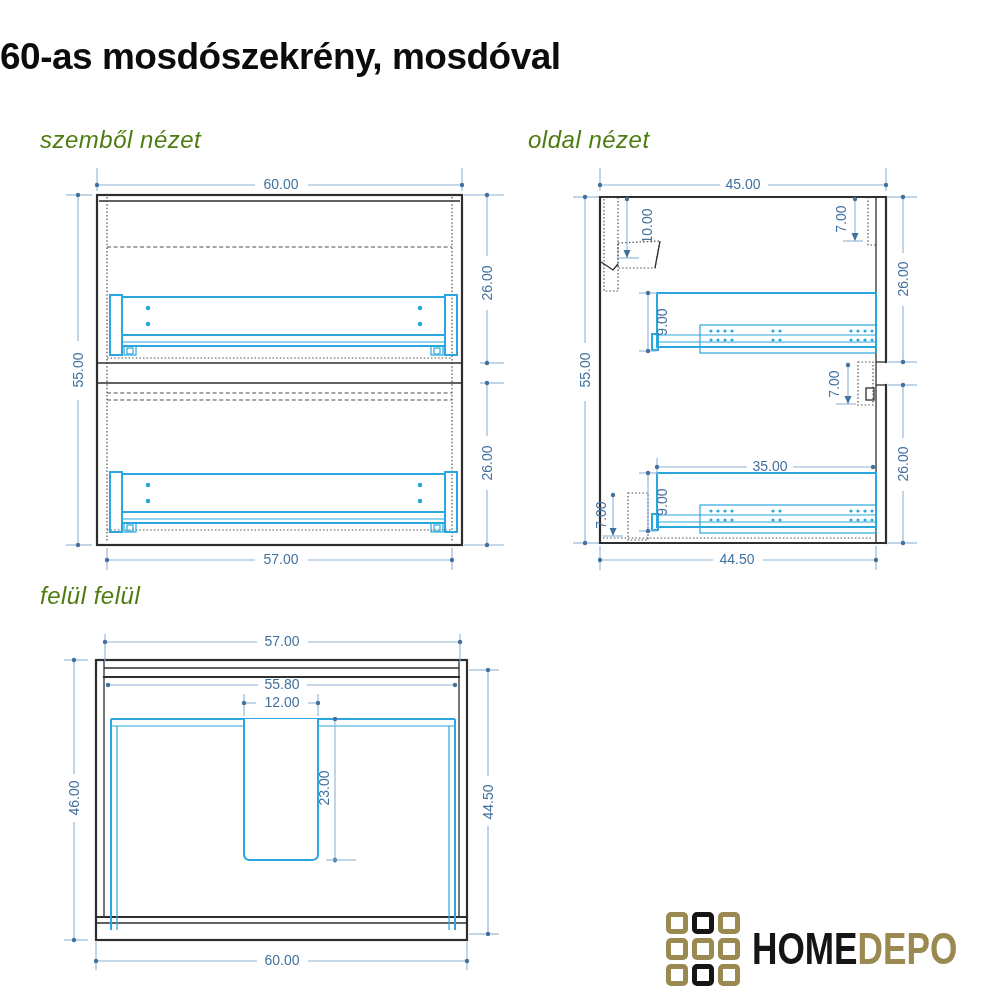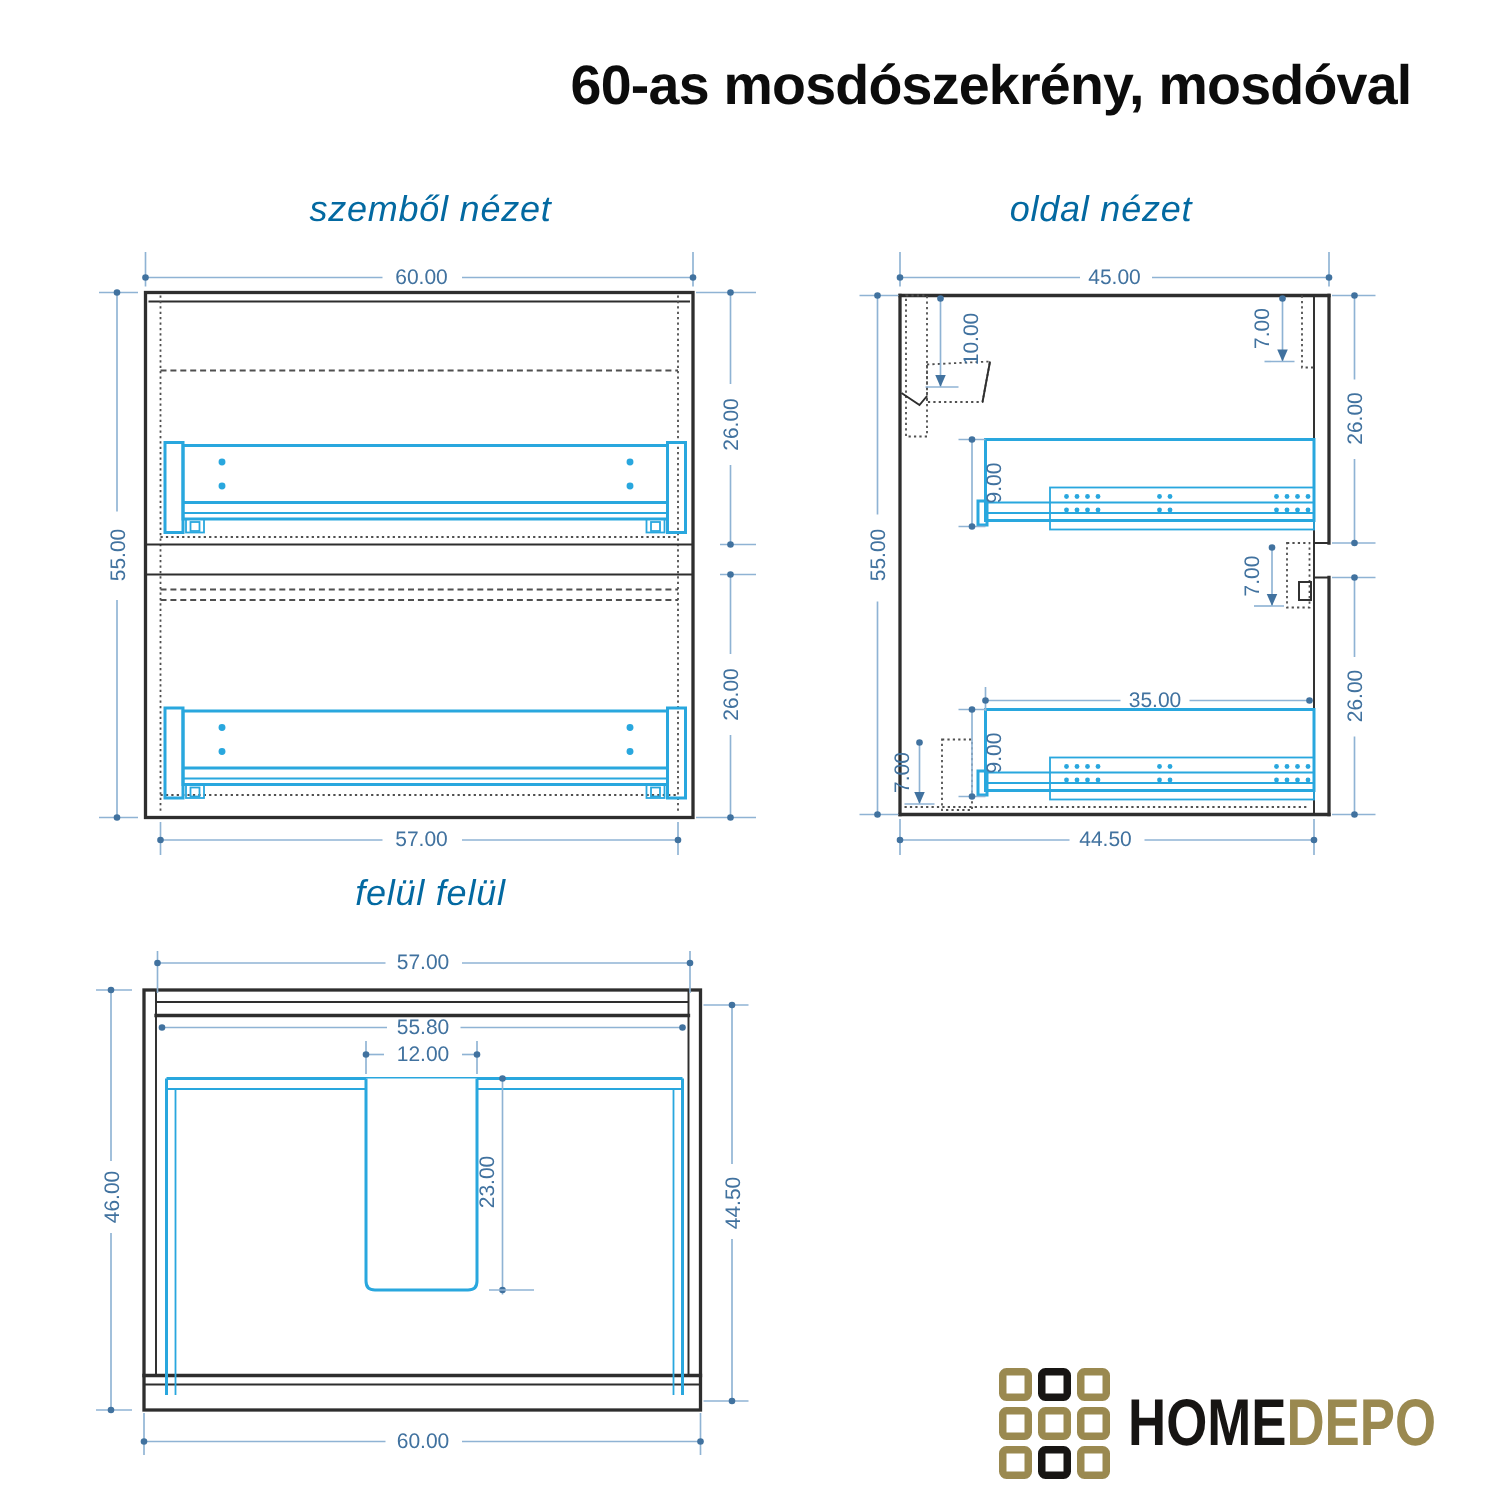--- a/index.html
+++ b/index.html
@@ -1,23 +1,23 @@
 <!DOCTYPE html>
 <html style="--drawing-black: #2e2e2e; --hardware-cyan: #29a7de; --dimension-blue: #41729f; --dimension-line: #8fb3d4; --logo-gold: #9a8950; --logo-black: #171513;"><head>
 <meta charset="utf-8">
 <style>
   html,body{margin:0;padding:0;background:#ffffff;width:1000px;height:1000px;overflow:hidden;
     font-family:"Liberation Sans",sans-serif;}
   .abs{position:absolute;}
   #stage{position:relative;width:1000px;height:1000px;background:#fff;}
-  .page-title{left:0;top:36px;width:941px;text-align:right;font-size:37px;font-weight:bold;
+  .page-title{left:0;top:36px;width:941px;text-align:left;font-size:37px;font-weight:bold;
     color:#0c0c0c;letter-spacing:-.5px;margin:0;}
-  .view-label{font-style:italic;font-size:24px;color:#0369a1;text-align:center;letter-spacing:.5px;}
+  .view-label{font-style:italic;font-size:24px;color:#4d7c0f;text-align:left;letter-spacing:.5px;}
   #label-front{left:40px;top:126px;width:494px;}
-  #label-side{left:552px;top:126px;width:364px;}
+  #label-side{left:528px;top:126px;width:364px;}
   #label-top{left:40px;top:582px;width:494px;}
 
   
   .k2{stroke:var(--drawing-black,#2e2e2e);stroke-width:2.2;fill:none;stroke-linecap:square;}
   .k1{stroke:var(--drawing-black,#2e2e2e);stroke-width:1.3;fill:none;}
   .kd{stroke:#4f4f4f;stroke-width:1.2;fill:none;stroke-dasharray:1.5 2.1;}
   .kh{stroke:#4f4f4f;stroke-width:1.2;fill:none;stroke-dasharray:4 2.6;}
   .c2{stroke:var(--hardware-cyan,#29a7de);stroke-width:2;fill:none;}
   .c1{stroke:var(--hardware-cyan,#29a7de);stroke-width:1.2;fill:none;}
   .cf{fill:var(--hardware-cyan,#29a7de);}

